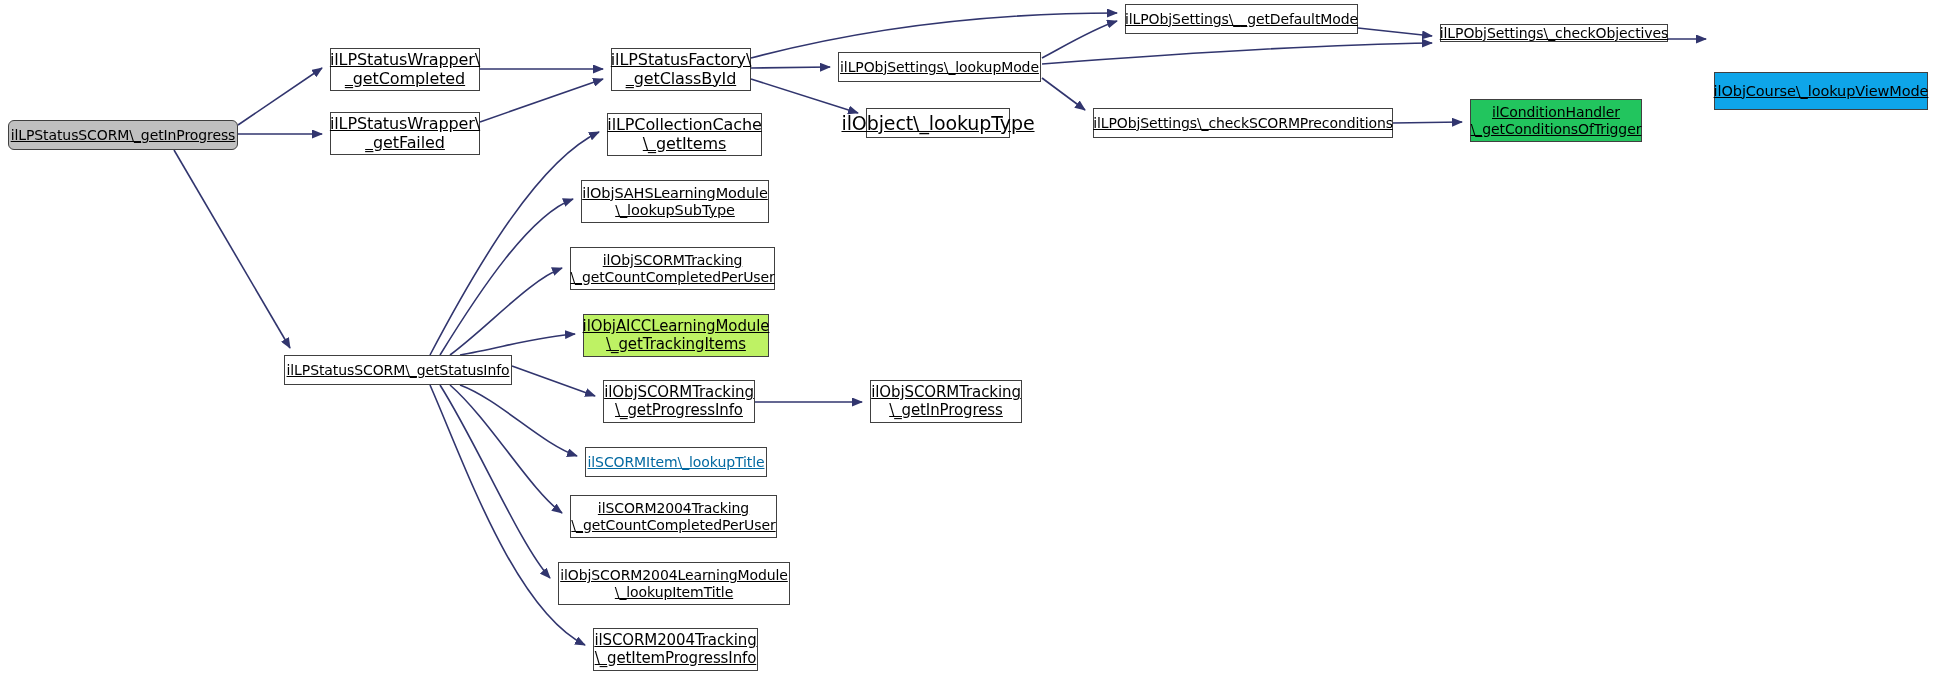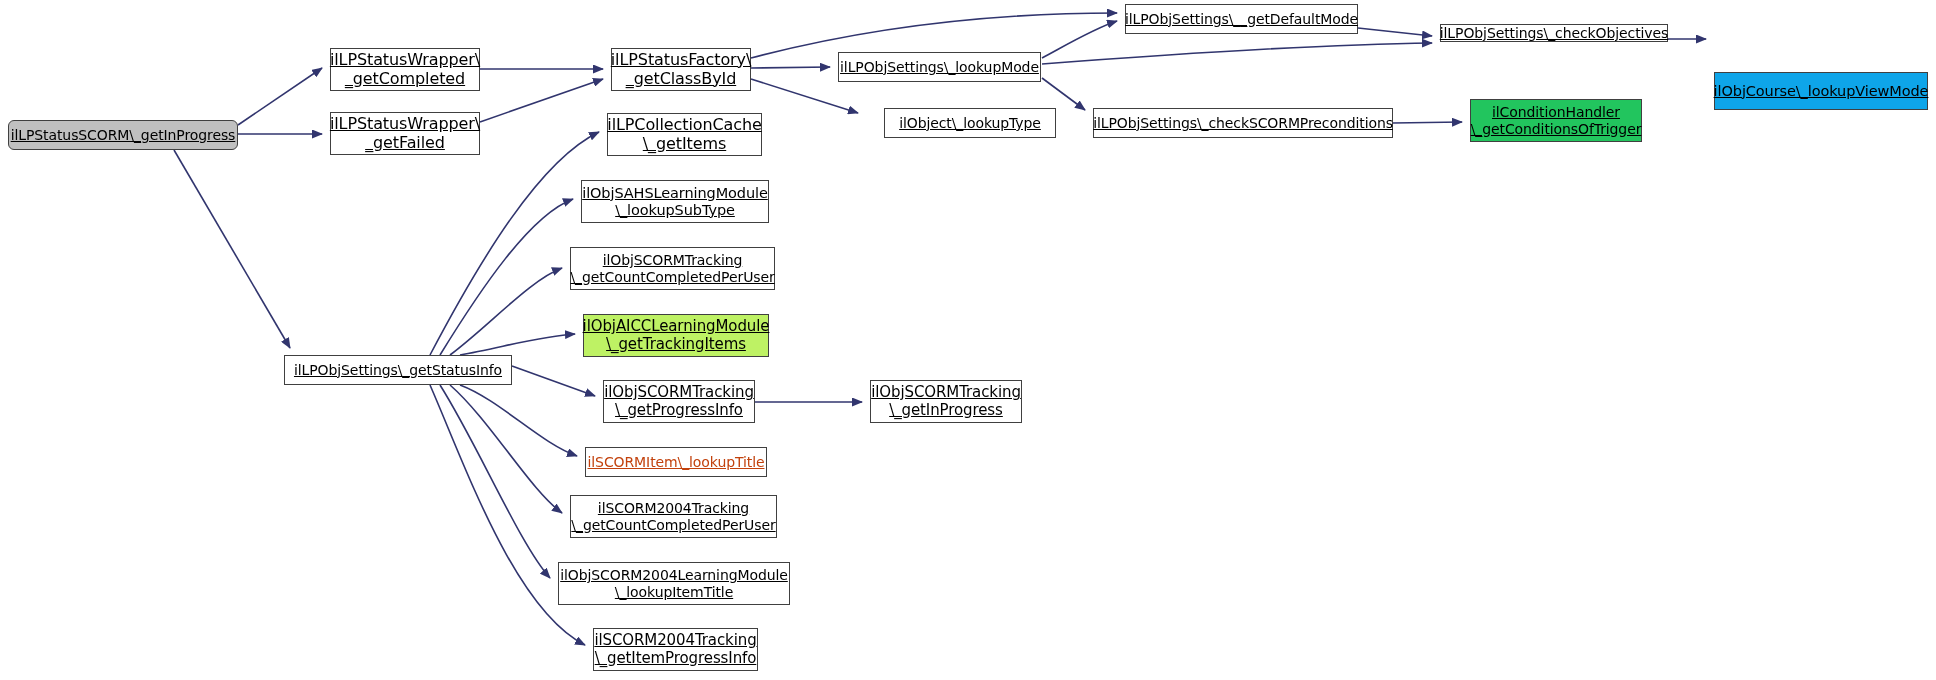--- a/index.html
+++ b/index.html
@@ -89,27 +89,27 @@
   <div id="node-layer">
       <div class="node root" style="left: 8px; top: 120px; width: 230px; height: 30px; border-color: rgb(64, 64, 64); background: rgb(192, 192, 192); color: rgb(0, 0, 0); font-size: 14px; border-radius: 6px;"><span class="ln">ilLPStatusSCORM\_getInProgress</span></div>
       <div class="node" style="left: 330px; top: 48px; width: 150px; height: 43px; border-color: rgb(64, 64, 64); background: rgb(255, 255, 255); color: rgb(0, 0, 0); font-size: 16px;"><span class="ln">ilLPStatusWrapper\</span><span class="ln">_getCompleted</span></div>
       <div class="node" style="left: 330px; top: 112px; width: 150px; height: 43px; border-color: rgb(64, 64, 64); background: rgb(255, 255, 255); color: rgb(0, 0, 0); font-size: 16px;"><span class="ln">ilLPStatusWrapper\</span><span class="ln">_getFailed</span></div>
       <div class="node" style="left: 611px; top: 48px; width: 140px; height: 43px; border-color: rgb(64, 64, 64); background: rgb(255, 255, 255); color: rgb(0, 0, 0); font-size: 16px;"><span class="ln">ilLPStatusFactory\</span><span class="ln">_getClassById</span></div>
       <div class="node" style="left: 607px; top: 113px; width: 155px; height: 43px; border-color: rgb(64, 64, 64); background: rgb(255, 255, 255); color: rgb(0, 0, 0); font-size: 16px;"><span class="ln">ilLPCollectionCache</span><span class="ln">\_getItems</span></div>
       <div class="node" style="left: 581px; top: 180px; width: 188px; height: 43px; border-color: rgb(64, 64, 64); background: rgb(255, 255, 255); color: rgb(0, 0, 0); font-size: 14.5px;"><span class="ln">ilObjSAHSLearningModule</span><span class="ln">\_lookupSubType</span></div>
       <div class="node" style="left: 570px; top: 247px; width: 205px; height: 43px; border-color: rgb(64, 64, 64); background: rgb(255, 255, 255); color: rgb(0, 0, 0); font-size: 14px;"><span class="ln">ilObjSCORMTracking</span><span class="ln">\_getCountCompletedPerUser</span></div>
       <div class="node" style="left: 583px; top: 314px; width: 186px; height: 43px; border-color: rgb(64, 64, 64); background: #bef264; color: rgb(0, 0, 0); font-size: 15px;"><span class="ln">ilObjAICCLearningModule</span><span class="ln">\_getTrackingItems</span></div>
       <div class="node" style="left: 603px; top: 380px; width: 152px; height: 43px; border-color: rgb(64, 64, 64); background: rgb(255, 255, 255); color: rgb(0, 0, 0); font-size: 15px;"><span class="ln">ilObjSCORMTracking</span><span class="ln">\_getProgressInfo</span></div>
-      <div class="node" style="left: 585px; top: 447px; width: 182px; height: 30px; border-color: rgb(64, 64, 64); background: rgb(255, 255, 255); color: #c2410c; font-size: 14px;"><span class="ln">ilSCORMItem\_lookupTitle</span></div>
+      <div class="node" style="left: 585px; top: 447px; width: 182px; height: 30px; border-color: rgb(64, 64, 64); background: rgb(255, 255, 255); color: #0369a1; font-size: 14px;"><span class="ln">ilSCORMItem\_lookupTitle</span></div>
       <div class="node" style="left: 570px; top: 495px; width: 207px; height: 43px; border-color: rgb(64, 64, 64); background: rgb(255, 255, 255); color: rgb(0, 0, 0); font-size: 14px;"><span class="ln">ilSCORM2004Tracking</span><span class="ln">\_getCountCompletedPerUser</span></div>
       <div class="node" style="left: 558px; top: 562px; width: 232px; height: 43px; border-color: rgb(64, 64, 64); background: rgb(255, 255, 255); color: rgb(0, 0, 0); font-size: 14px;"><span class="ln">ilObjSCORM2004LearningModule</span><span class="ln">\_lookupItemTitle</span></div>
       <div class="node" style="left: 593px; top: 628px; width: 165px; height: 43px; border-color: rgb(64, 64, 64); background: rgb(255, 255, 255); color: rgb(0, 0, 0); font-size: 15px;"><span class="ln">ilSCORM2004Tracking</span><span class="ln">\_getItemProgressInfo</span></div>
-      <div class="node" style="left: 284px; top: 355px; width: 228px; height: 30px; border-color: rgb(64, 64, 64); background: rgb(255, 255, 255); color: rgb(0, 0, 0); font-size: 14px;"><span class="ln">ilLPObjSettings\_getStatusInfo</span></div>
+      <div class="node" style="left: 284px; top: 355px; width: 228px; height: 30px; border-color: rgb(64, 64, 64); background: rgb(255, 255, 255); color: rgb(0, 0, 0); font-size: 14px;"><span class="ln">ilLPStatusSCORM\_getStatusInfo</span></div>
       <div class="node" style="left: 838px; top: 52px; width: 203px; height: 30px; border-color: rgb(64, 64, 64); background: rgb(255, 255, 255); color: rgb(0, 0, 0); font-size: 14px;"><span class="ln">ilLPObjSettings\_lookupMode</span></div>
-      <div class="node" style="left: 866px; top: 108px; width: 172px; height: 30px; border-color: rgb(64, 64, 64); background: rgb(255, 255, 255); color: rgb(0, 0, 0); font-size: 14px; margin-left: 18px;"><span class="ln">ilObject\_lookupType</span></div>
+      <div class="node" style="left: 866px; top: 108px; width: 144px; height: 30px; border-color: rgb(64, 64, 64); background: rgb(255, 255, 255); color: rgb(0, 0, 0); font-size: 19px;"><span class="ln">ilObject\_lookupType</span></div>
       <div class="node" style="left: 1125px; top: 4px; width: 233px; height: 30px; border-color: rgb(64, 64, 64); background: rgb(255, 255, 255); color: rgb(0, 0, 0); font-size: 14px;"><span class="ln">ilLPObjSettings\__getDefaultMode</span></div>
       <div class="node" style="left: 1093px; top: 108px; width: 300px; height: 30px; border-color: rgb(64, 64, 64); background: rgb(255, 255, 255); color: rgb(0, 0, 0); font-size: 14px; text-align: right;"><span class="ln">ilLPObjSettings\_checkSCORMPreconditions</span></div>
       <div class="node" style="left: 1440px; top: 24px; width: 228px; height: 18px; border-color: rgb(64, 64, 64); background: rgb(255, 255, 255); color: rgb(0, 0, 0); font-size: 14px;"><span class="ln">ilLPObjSettings\_checkObjectives</span></div>
       <div class="node" style="left: 1470px; top: 99px; width: 172px; height: 43px; border-color: rgb(64, 64, 64); background: #22c55e; color: rgb(0, 0, 0); font-size: 14px;"><span class="ln">ilConditionHandler</span><span class="ln">\_getConditionsOfTrigger</span></div>
       <div class="node" style="left: 1714px; top: 24px; width: 214px; height: 38px; border-color: rgb(64, 64, 64); background: #0ea5e9; color: rgb(0, 0, 0); font-size: 14.5px; margin-top: 48px;"><span class="ln">ilObjCourse\_lookupViewMode</span></div>
       <div class="node" style="left: 870px; top: 380px; width: 152px; height: 43px; border-color: rgb(64, 64, 64); background: rgb(255, 255, 255); color: rgb(0, 0, 0); font-size: 15px;"><span class="ln">ilObjSCORMTracking</span><span class="ln">\_getInProgress</span></div>
     </div>
 </div>
 
 </body></html>

